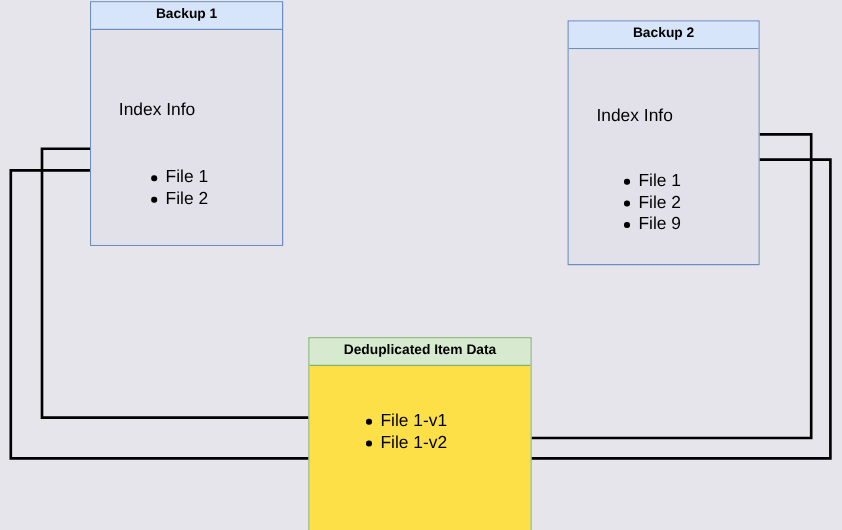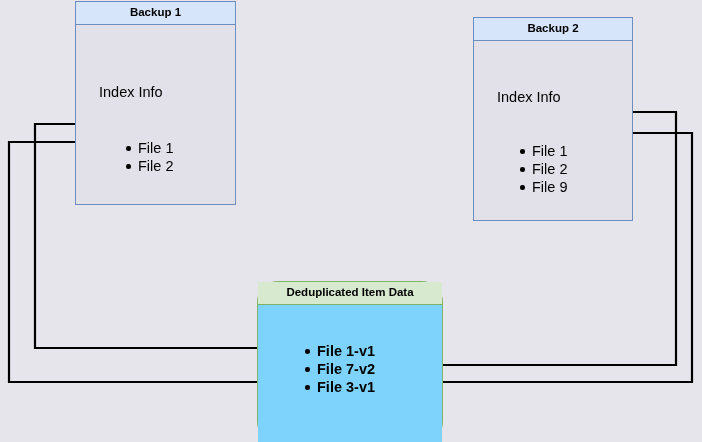--- a/index.html
+++ b/index.html
@@ -63,22 +63,21 @@
   
   .box-green {
     border: 1.6px solid #82b366;
     background: #e3e2ea;
   }
   .box-green .box-header {
     background: #d7ead0;
     border-bottom: 1.6px solid #82b366;
   }
   .box-green .box-body {
-    background: #7dd3fc;
-    font-weight: bold;
+    background: #fde047;
   }
 
   .section-label {
     position: absolute;
     font-size: 14.5px;
     color: #000;
     white-space: nowrap;
   }
   .bullet-list {
     position: absolute;
@@ -143,24 +142,23 @@
     <div class="box-body" style="height:179px;">
       <div class="section-label" style="left:23px; top:48px;">Index Info</div>
       <ul class="bullet-list" style="left:44px; top:101px;">
         <li>File 1</li>
         <li>File 2</li>
         <li>File 9</li>
       </ul>
     </div>
   </div>
 
-  <div class="box box-green" style="left:257px; top:281px; width:186px; height:162px;border-radius:21px;">
+  <div class="box box-green" style="left:257px; top:281px; width:186px; height:162px;">
     <div class="box-header">Deduplicated Item Data</div>
     <div class="box-body" style="height:137px;">
       <ul class="bullet-list" style="left:45px; top:37px;">
         <li>File 1-v1</li>
-        <li>File 7-v2</li>
-        <li>File 3-v1</li>
+        <li>File 1-v2</li>
       </ul>
     </div>
   </div>
 
 </div>
 
 </body></html>

